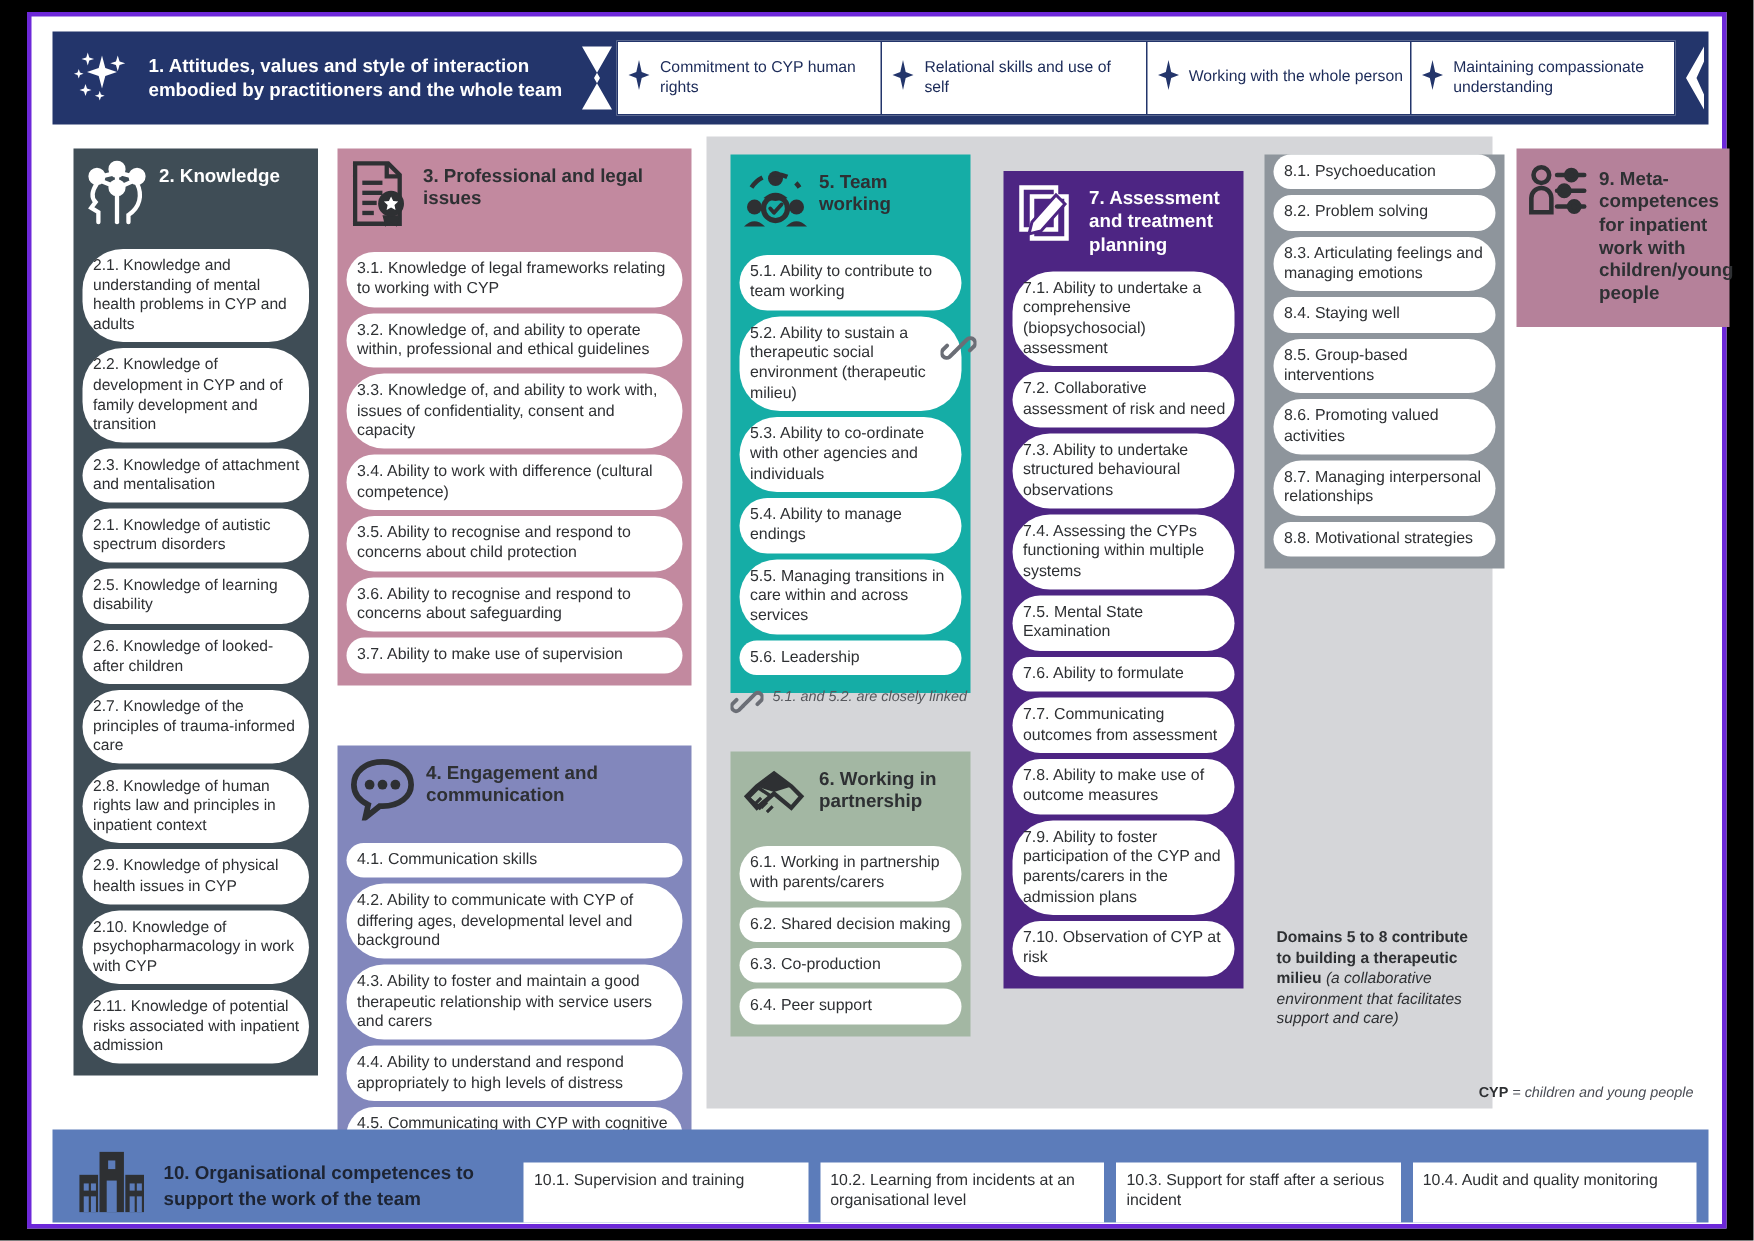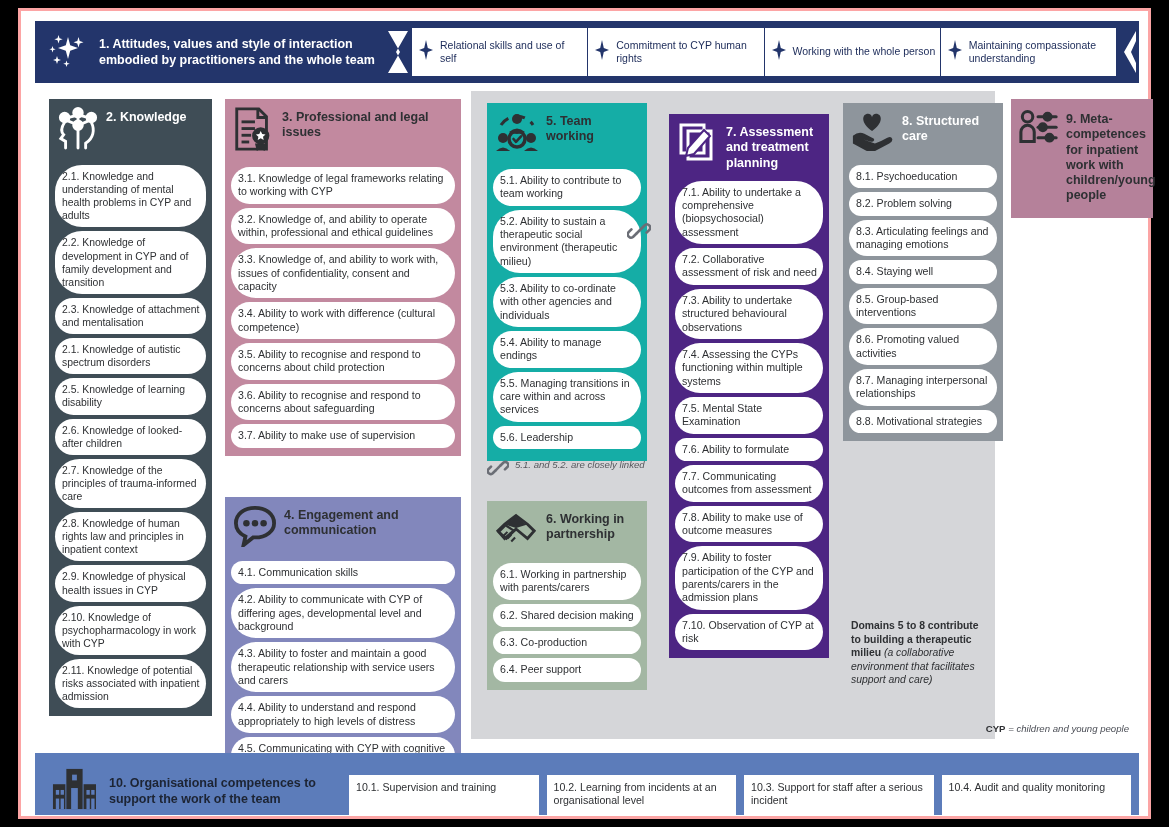--- a/index.html
+++ b/index.html
@@ -7,21 +7,21 @@
     width: 1169px; height: 827px;
     background: #000000;
     font-family: "Liberation Sans", sans-serif;
     overflow: hidden;
   }
   .frame {
     position: absolute;
     left: 18px; top: 8px;
     width: 1133px; height: 811px;
     background: #ffffff;
-    border: 3px solid #fca5a5;
+    border: 3px solid #6d28d9;
   }
 
   
   .top-banner {
     position: absolute;
     left: 14px; top: 10px;
     width: 1104px; height: 62px;
     background: #23356b;
     display: flex;
     align-items: stretch;
@@ -252,29 +252,29 @@
       </svg>
     </div>
 
     <div class="banner-items">
       <div class="banner-item">
         <span class="icon">
           <svg width="16" height="24" viewBox="0 0 16 24">
               <path d="M8 2 L9.8 10 L15 12 L9.8 14 L8 22 L6.2 14 L1 12 L6.2 10 Z" fill="#23356b"></path>
             </svg>
         </span>
-        <span class="banner-item-label">Relational skills and use of self</span>
+        <span class="banner-item-label">Commitment to CYP human rights</span>
       </div>
       <div class="banner-item">
         <span class="icon">
           <svg width="16" height="24" viewBox="0 0 16 24">
               <path d="M8 2 L9.8 10 L15 12 L9.8 14 L8 22 L6.2 14 L1 12 L6.2 10 Z" fill="#23356b"></path>
             </svg>
         </span>
-        <span class="banner-item-label">Commitment to CYP human rights</span>
+        <span class="banner-item-label">Relational skills and use of self</span>
       </div>
       <div class="banner-item">
         <span class="icon">
           <svg width="16" height="24" viewBox="0 0 16 24">
               <path d="M8 2 L9.8 10 L15 12 L9.8 14 L8 22 L6.2 14 L1 12 L6.2 10 Z" fill="#23356b"></path>
             </svg>
         </span>
         <span class="banner-item-label">Working with the whole person</span>
       </div>
       <div class="banner-item">
@@ -392,31 +392,20 @@
           <div class="card">7.5. Mental State Examination</div>
           <div class="card">7.6. Ability to formulate</div>
           <div class="card">7.7. Communicating outcomes from assessment</div>
           <div class="card">7.8. Ability to make use of outcome measures</div>
           <div class="card">7.9. Ability to foster participation of the CYP and parents/carers in the admission plans</div>
           <div class="card">7.10. Observation of CYP at risk</div>
         </div>
       </div>
 
       <div class="col" id="col8">
-        <div class="col-head">
-          <span class="icon">
-            <svg width="44" height="40" viewBox="0 0 46 40">
-              <g fill="#2e3033">
-                <path d="M22 20 C10 12 11 2 18 2 C21 2 22 5 22 6 C22 5 23 2 26 2 C33 2 34 12 22 20 Z"></path>
-                <path d="M2 25 q6 -5 12 -2 l8 4 q3 1 2 3 q-1 2 -4 1 l-7 -2 l12 4 q8 -3 13 -6 q4 -2 5 1 q1 3 -3 5 l-15 8 q-5 2 -10 -1 l-13 -7 z"></path>
-              </g>
-            </svg>
-          </span>
-          <div class="title title-light">8. Structured care</div>
-        </div>
         <div class="cards">
           <div class="card">8.1. Psychoeducation</div>
           <div class="card">8.2. Problem solving</div>
           <div class="card">8.3. Articulating feelings and managing emotions</div>
           <div class="card">8.4. Staying well</div>
           <div class="card">8.5. Group-based interventions</div>
           <div class="card">8.6. Promoting valued activities</div>
           <div class="card">8.7. Managing interpersonal relationships</div>
           <div class="card">8.8. Motivational strategies</div>
         </div>

